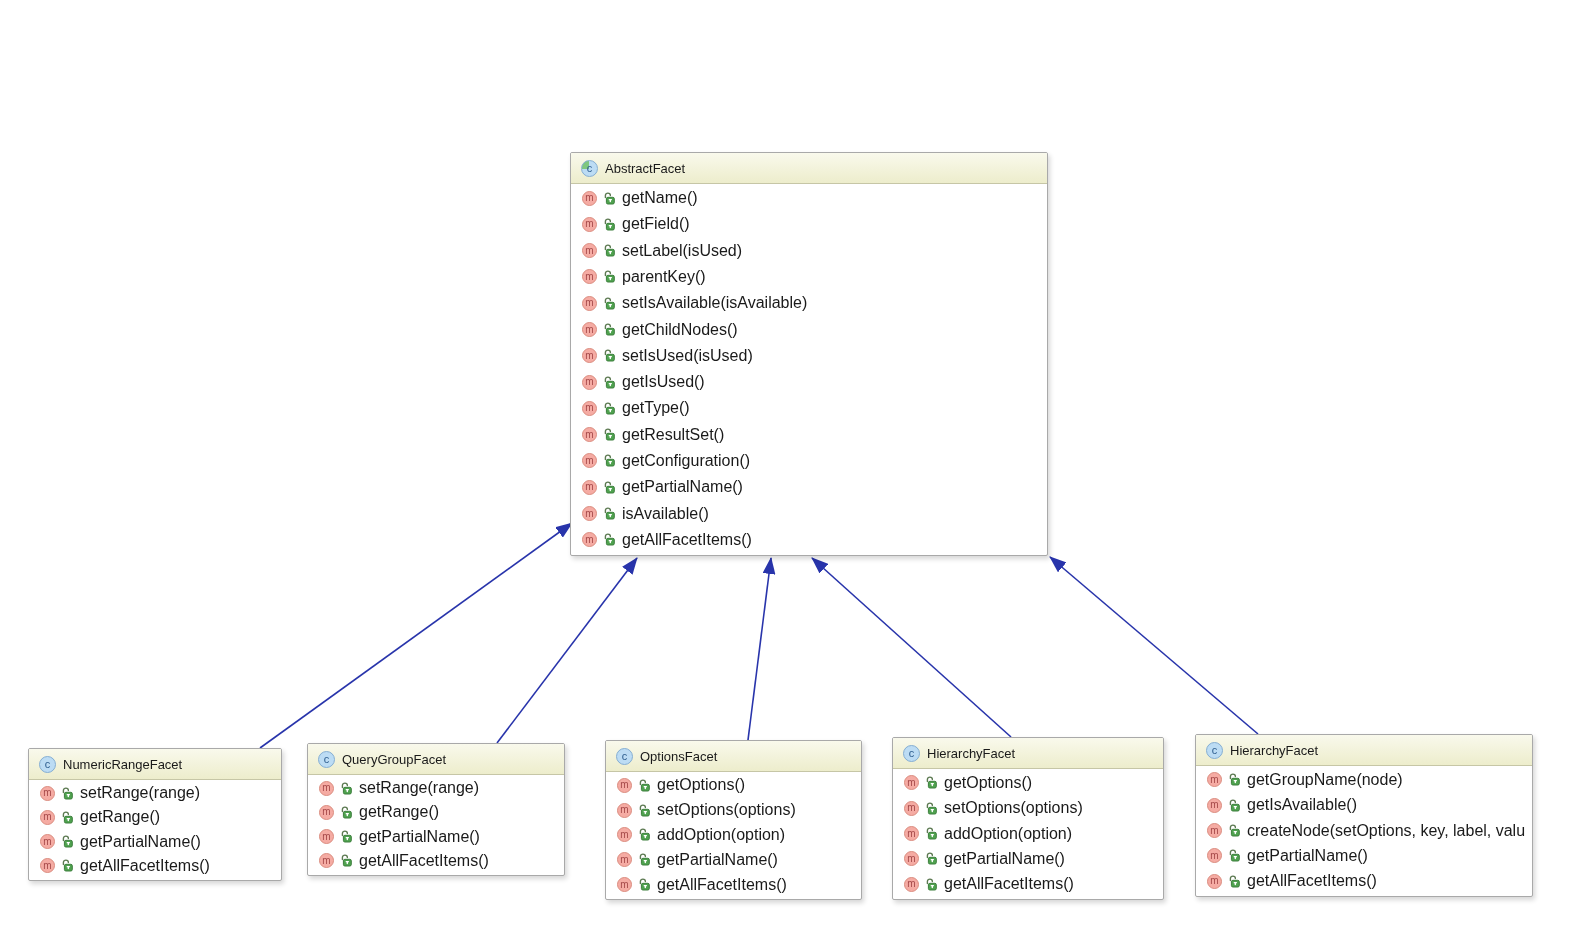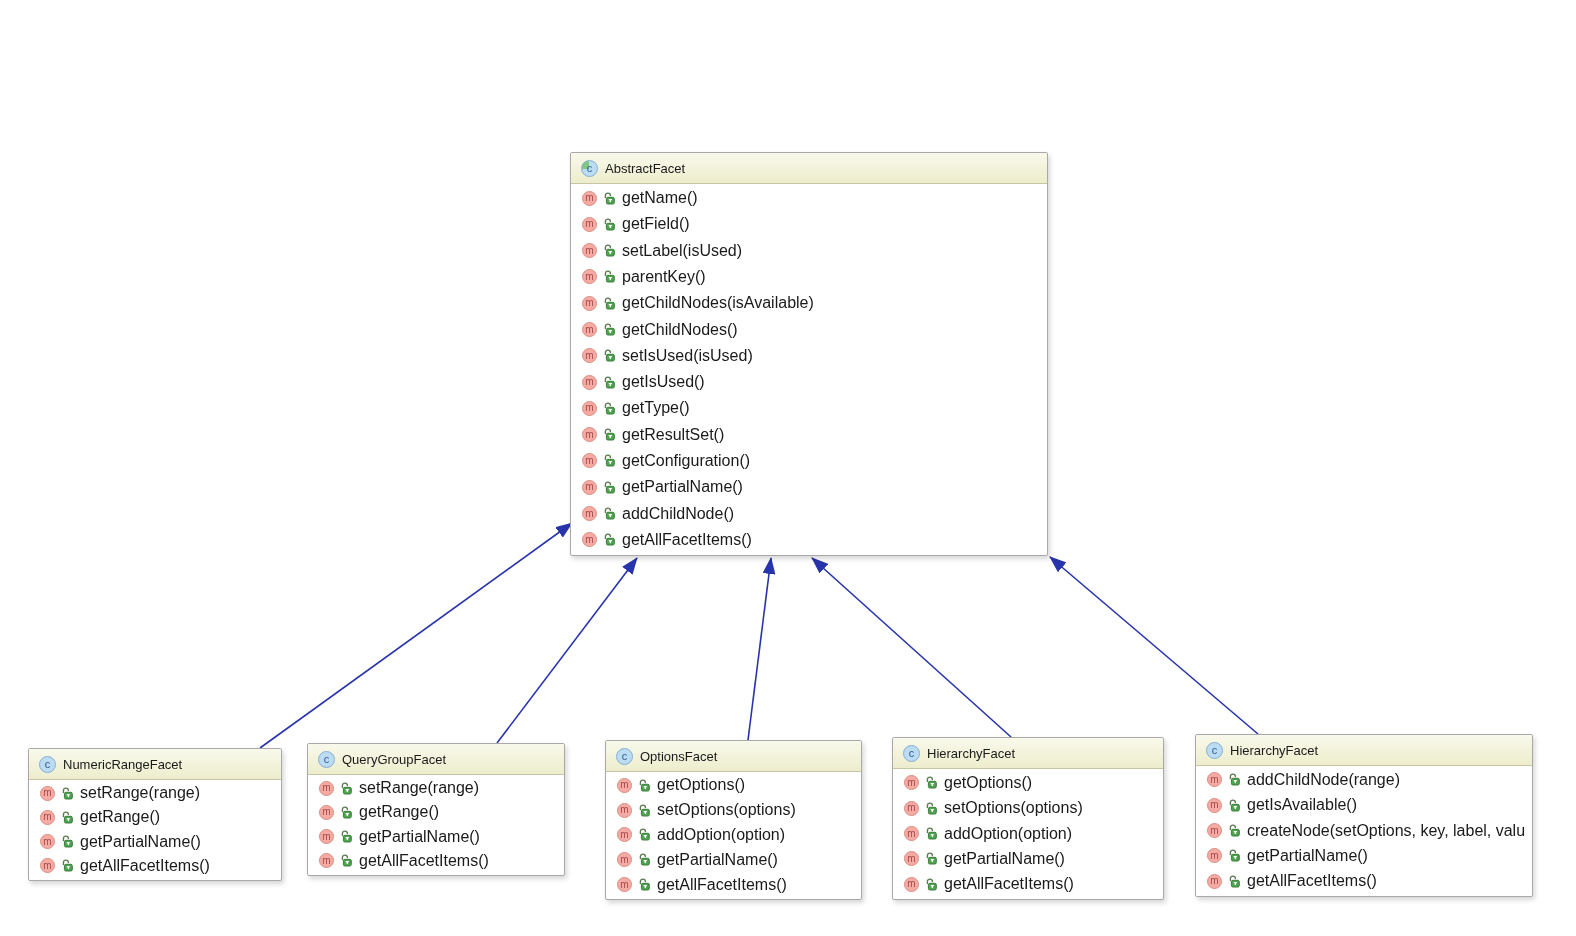--- a/index.html
+++ b/index.html
@@ -106,21 +106,21 @@
             <span class="method-label">parentKey()</span>
           </div>
           <div class="method-row">
             <span class="m-icon">m</span>
             <svg class="lock-icon" width="13" height="13" viewBox="0 0 13 13">
               <path d="M2.4 5.6 V3.6 a2.5 2.5 0 0 1 5 0" fill="none" stroke="#5d7a52" stroke-width="1.4" stroke-linecap="round"></path>
               <rect x="3.4" y="5.3" width="7.9" height="6.7" rx="1.5" fill="#4fa24f" stroke="#3c7e3c" stroke-width="1"></rect>
               <rect x="5.6" y="7.1" width="3.4" height="1.2" rx="0.6" fill="#fff"></rect>
               <rect x="6.6" y="7.1" width="1.4" height="3.1" rx="0.7" fill="#fff"></rect>
             </svg>
-            <span class="method-label">getChildNodes(isAvailable)</span>
+            <span class="method-label">setIsAvailable(isAvailable)</span>
           </div>
           <div class="method-row">
             <span class="m-icon">m</span>
             <svg class="lock-icon" width="13" height="13" viewBox="0 0 13 13">
               <path d="M2.4 5.6 V3.6 a2.5 2.5 0 0 1 5 0" fill="none" stroke="#5d7a52" stroke-width="1.4" stroke-linecap="round"></path>
               <rect x="3.4" y="5.3" width="7.9" height="6.7" rx="1.5" fill="#4fa24f" stroke="#3c7e3c" stroke-width="1"></rect>
               <rect x="5.6" y="7.1" width="3.4" height="1.2" rx="0.6" fill="#fff"></rect>
               <rect x="6.6" y="7.1" width="1.4" height="3.1" rx="0.7" fill="#fff"></rect>
             </svg>
             <span class="method-label">getChildNodes()</span>
@@ -186,21 +186,21 @@
             <span class="method-label">getPartialName()</span>
           </div>
           <div class="method-row">
             <span class="m-icon">m</span>
             <svg class="lock-icon" width="13" height="13" viewBox="0 0 13 13">
               <path d="M2.4 5.6 V3.6 a2.5 2.5 0 0 1 5 0" fill="none" stroke="#5d7a52" stroke-width="1.4" stroke-linecap="round"></path>
               <rect x="3.4" y="5.3" width="7.9" height="6.7" rx="1.5" fill="#4fa24f" stroke="#3c7e3c" stroke-width="1"></rect>
               <rect x="5.6" y="7.1" width="3.4" height="1.2" rx="0.6" fill="#fff"></rect>
               <rect x="6.6" y="7.1" width="1.4" height="3.1" rx="0.7" fill="#fff"></rect>
             </svg>
-            <span class="method-label">addChildNode()</span>
+            <span class="method-label">isAvailable()</span>
           </div>
           <div class="method-row">
             <span class="m-icon">m</span>
             <svg class="lock-icon" width="13" height="13" viewBox="0 0 13 13">
               <path d="M2.4 5.6 V3.6 a2.5 2.5 0 0 1 5 0" fill="none" stroke="#5d7a52" stroke-width="1.4" stroke-linecap="round"></path>
               <rect x="3.4" y="5.3" width="7.9" height="6.7" rx="1.5" fill="#4fa24f" stroke="#3c7e3c" stroke-width="1"></rect>
               <rect x="5.6" y="7.1" width="3.4" height="1.2" rx="0.6" fill="#fff"></rect>
               <rect x="6.6" y="7.1" width="1.4" height="3.1" rx="0.7" fill="#fff"></rect>
             </svg>
             <span class="method-label">getAllFacetItems()</span>
@@ -426,21 +426,21 @@
         </div>
         <div class="methods">
           <div class="method-row">
             <span class="m-icon">m</span>
             <svg class="lock-icon" width="13" height="13" viewBox="0 0 13 13">
               <path d="M2.4 5.6 V3.6 a2.5 2.5 0 0 1 5 0" fill="none" stroke="#5d7a52" stroke-width="1.4" stroke-linecap="round"></path>
               <rect x="3.4" y="5.3" width="7.9" height="6.7" rx="1.5" fill="#4fa24f" stroke="#3c7e3c" stroke-width="1"></rect>
               <rect x="5.6" y="7.1" width="3.4" height="1.2" rx="0.6" fill="#fff"></rect>
               <rect x="6.6" y="7.1" width="1.4" height="3.1" rx="0.7" fill="#fff"></rect>
             </svg>
-            <span class="method-label">addChildNode(range)</span>
+            <span class="method-label">getGroupName(node)</span>
           </div>
           <div class="method-row">
             <span class="m-icon">m</span>
             <svg class="lock-icon" width="13" height="13" viewBox="0 0 13 13">
               <path d="M2.4 5.6 V3.6 a2.5 2.5 0 0 1 5 0" fill="none" stroke="#5d7a52" stroke-width="1.4" stroke-linecap="round"></path>
               <rect x="3.4" y="5.3" width="7.9" height="6.7" rx="1.5" fill="#4fa24f" stroke="#3c7e3c" stroke-width="1"></rect>
               <rect x="5.6" y="7.1" width="3.4" height="1.2" rx="0.6" fill="#fff"></rect>
               <rect x="6.6" y="7.1" width="1.4" height="3.1" rx="0.7" fill="#fff"></rect>
             </svg>
             <span class="method-label">getIsAvailable()</span>

